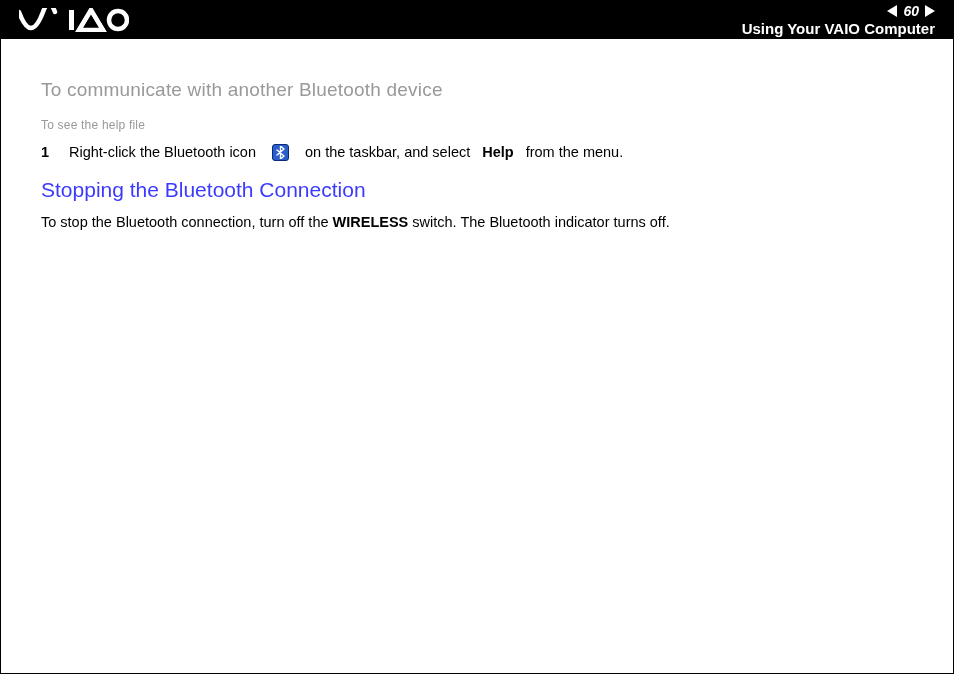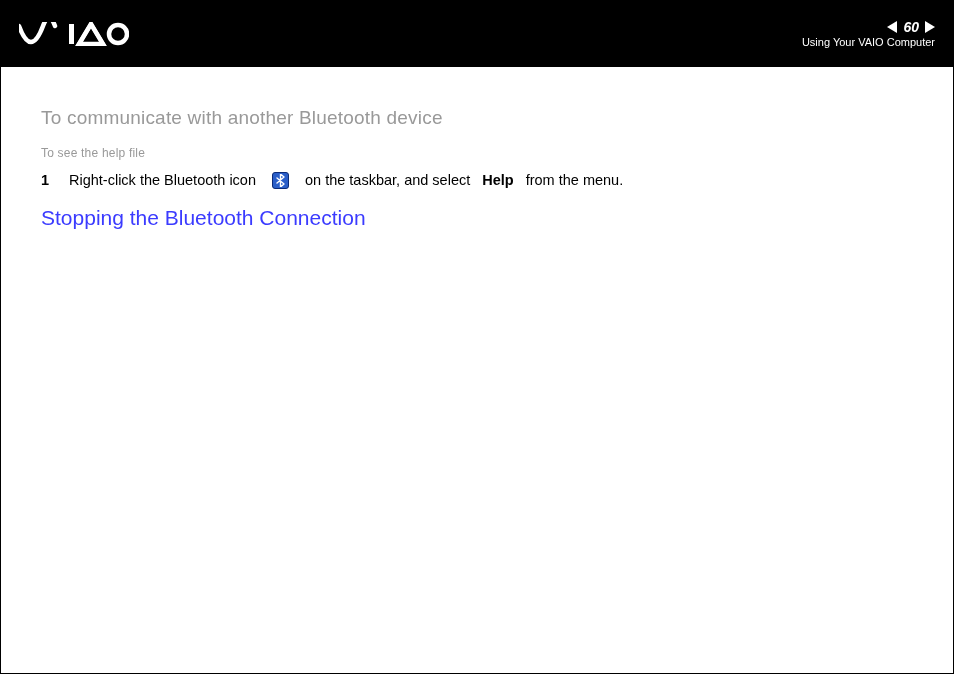--- a/index.html
+++ b/index.html
@@ -7,21 +7,21 @@
     width: 954px;
     height: 674px;
     background: #ffffff;
     font-family: Arial, Helvetica, sans-serif;
     color: #000;
     position: relative;
     border: 1px solid #000;
   }
   .header {
     background: #000;
-    height: 66px;
+    height: 38px;
     position: relative;
     display: flex;
     align-items: center;
     justify-content: space-between;
     padding: 0 18px 0 18px;
   }
   .logo {
     display: flex;
     align-items: center;
     height: 100%;
@@ -48,22 +48,22 @@
   }
   .arrow-left { border-right: 10px solid #fff; }
   .arrow-right { border-left: 10px solid #fff; }
   .page-num {
     font-weight: bold;
     font-style: italic;
     font-size: 14px;
     padding: 0 2px;
   }
   .section-title {
-    font-weight: normal;
-    font-size: 11px;
+    font-weight: bold;
+    font-size: 15px;
   }
   .content {
     padding: 38px 28px 0 40px;
     font-size: 14.5px;
     line-height: 1.35;
   }
   .gray-h {
     color: #999;
     font-weight: normal;
     font-size: 19px;
@@ -154,13 +154,16 @@
           <path d="M4.5 0 L4.5 13 M4.5 0 L8 3 L1 9 M4.5 13 L8 10 L1 4" stroke="#fff" stroke-width="1.4" fill="none" stroke-linejoin="round" stroke-linecap="round"></path>
         </svg>
       </span>
       <span> on the taskbar, and select </span>
       <b>Help</b>
       <span> from the menu.</span>
     </span>
   </div>
 
   <div class="blue-h">Stopping the Bluetooth Connection</div>
+  <div class="para">
+    <span>To stop the Bluetooth connection, turn off the </span><b>WIRELESS</b><span> switch. The Bluetooth indicator turns off.</span>
+  </div>
 </div>
 
 </body></html>

